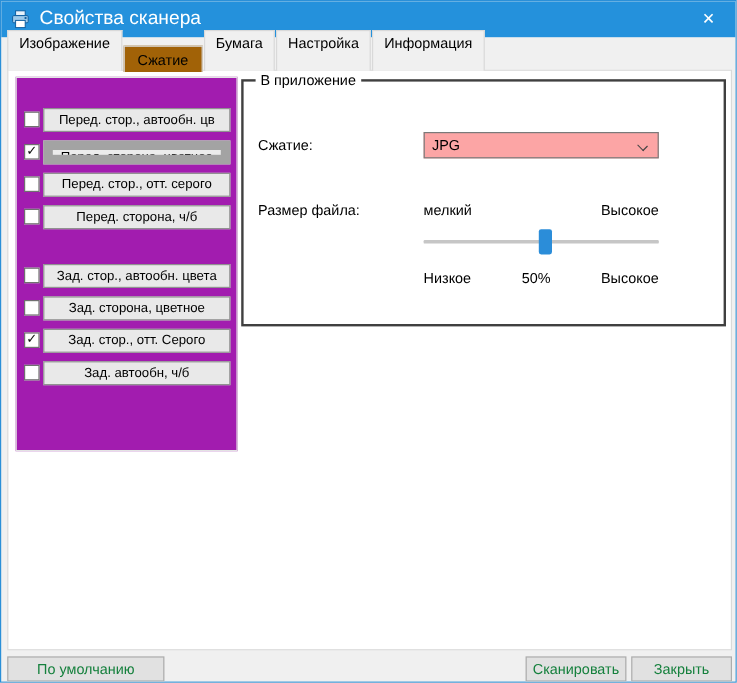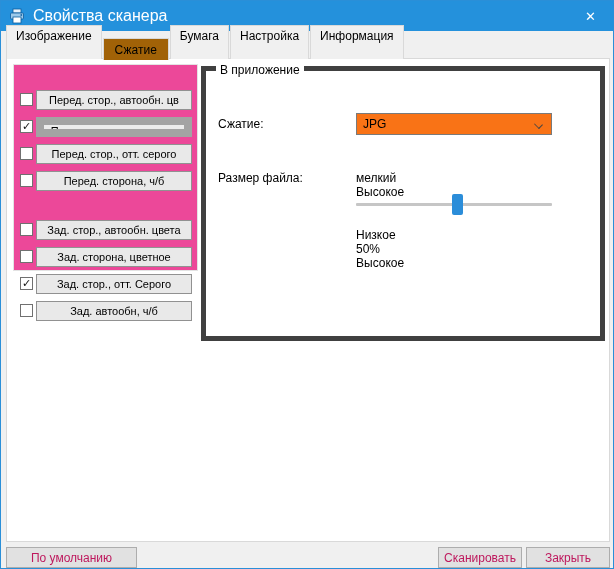--- a/index.html
+++ b/index.html
@@ -49,23 +49,23 @@
   }
   
   #page {
     position: absolute; left: 5px; top: 57px; width: 604px; height: 484px;
     background: #fff;
     border: 1px solid #d9d9d9;
     z-index: 2;
   }
   
   #side-list {
-    position: absolute; left: 6px; top: 5px; width: 185px; height: 207px;
+    position: absolute; left: 6px; top: 5px; width: 185px; height: 312px;
     border: 1px solid #e3e3e3;
-    background: #ec4899;
+    background: #a21caf;
   }
   .opt-row { position: absolute; left: 0; height: 20px; width: 100%; }
   .cb {
     position: absolute; left: 6px; top: 3px;
     width: 13px; height: 13px;
     background: #fff; border: 1px solid #707070;
     font-size: 11px; line-height: 11px; text-align: center;
     color: #111; cursor: default;
   }
   .opt-btn {
@@ -79,65 +79,65 @@
     cursor: default;
     padding: 0 2px;
     white-space: nowrap; overflow: hidden;
   }
   .opt-btn.sel {
     border: 8px solid #a3a3a3;
     background: #ececec;
   }
   
   #groupbox {
-    position: absolute; left: 194px; top: 7px; width: 404px; height: 275px;
-    border: 5px solid #404040;
+    position: absolute; left: 194px; top: 7px; width: 404px; height: 206px;
+    border: 2px solid #404040;
   }
   #groupbox .legend {
     position: absolute; left: 10px; top: -8px;
     background: #fff; padding: 0 4px;
     font-size: 12px;
   }
   .g-label { position: absolute; left: 12px; font-size: 12px; white-space: nowrap; }
   .ctrl-col { position: absolute; left: 150px; width: 196px; }
   
   #compression-select {
     position: absolute; left: 150px; top: 42px; width: 196px; height: 22px;
-    background: #f97316; border: 1px solid #7a7a7a;
+    background: #fca5a5; border: 1px solid #7a7a7a;
     display: flex; align-items: center;
     padding-left: 6px;
     cursor: default;
   }
   #compression-select .chev {
     position: absolute; right: 9px; top: 7px;
     width: 7px; height: 7px;
     border-right: 1px solid #444; border-bottom: 1px solid #444;
     transform: rotate(45deg) scaleY(0.8);
   }
   
-  .minmax-row { display: flex; justify-content: space-between; font-size: 12px; flex-direction: column; }
+  .minmax-row { display: flex; justify-content: space-between; font-size: 12px; }
   #slider {
     position: absolute; left: 150px; top: 118px; width: 196px; height: 30px;
     cursor: default;
   }
   #slider .track {
     position: absolute; left: 0; right: 0; top: 14px; height: 3px;
     background: #c6c6c6; border-radius: 1px;
   }
   #slider .handle {
     position: absolute; top: 5px; left: 96px;
     width: 11px; height: 21px;
     background: #2b8dd9; border-radius: 2px;
     cursor: pointer;
   }
   
   .push-btn {
     position: absolute; top: 546px; height: 21px;
     background: #e1e1e1; border: 1px solid #adadad;
-    font-family: inherit; font-size: 12px; color: #be185d;
+    font-family: inherit; font-size: 12px; color: #15803d;
     text-align: center; cursor: default;
   }
   #default-btn { left: 5px; width: 131px; }
   #scan-btn { left: 437px; width: 84px; }
   #close-btn2 { left: 525px; width: 84px; }
 </style>
 </head>
 <body>
 
 <div id="window">

